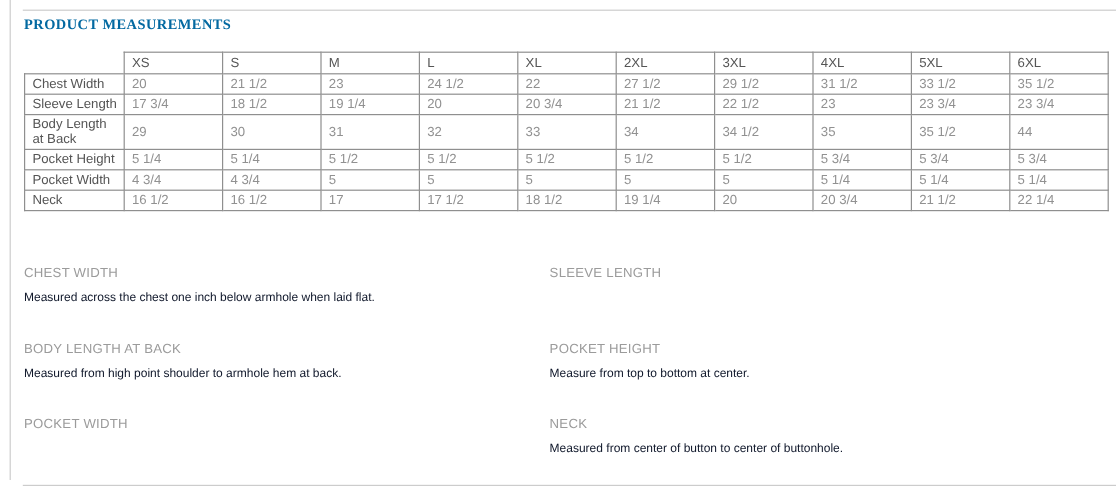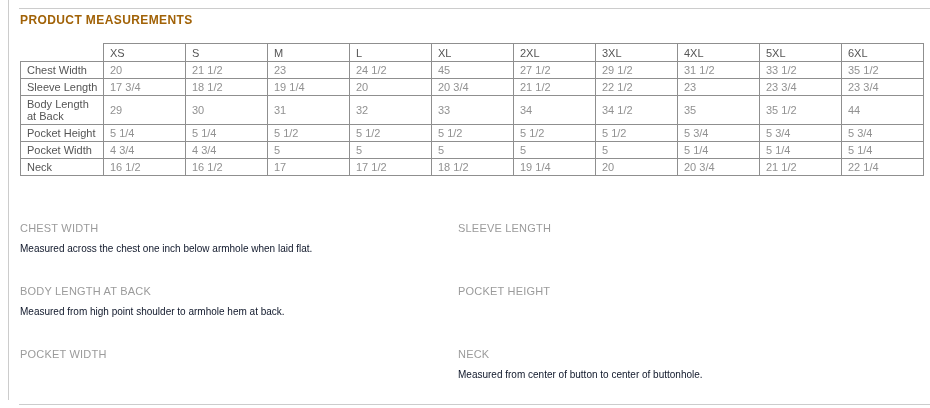--- a/index.html
+++ b/index.html
@@ -25,21 +25,22 @@
     background: #cccccc;
   }
   .rule-top { top: 8px; }
   .rule-bottom { top: 404px; }
   .section-title {
     position: absolute;
     left: 20px; top: 13px;
     font-size: 12px;
     font-weight: bold;
     letter-spacing: 0.4px;
-    color: #a16207;
+    color: #0369a1;
+    font-family: Liberation Serif, serif;
   }
   table.size-chart {
     position: absolute;
     left: 20px; top: 43px;
     border-collapse: collapse;
     table-layout: fixed;
     width: 903px;
     font-size: 11px;
   }
   table.size-chart th, table.size-chart td {
@@ -123,21 +124,21 @@
       <th>6XL</th>
     </tr>
   </thead>
   <tbody>
     <tr>
       <th>Chest Width</th>
       <td>20</td>
       <td>21 1/2</td>
       <td>23</td>
       <td>24 1/2</td>
-      <td>45</td>
+      <td>22</td>
       <td>27 1/2</td>
       <td>29 1/2</td>
       <td>31 1/2</td>
       <td>33 1/2</td>
       <td>35 1/2</td>
     </tr>
     <tr>
       <th>Sleeve Length</th>
       <td>17 3/4</td>
       <td>18 1/2</td>
@@ -212,20 +213,21 @@
   </div>
   <div class="definition">
     <div class="term">SLEEVE LENGTH</div>
   </div>
   <div class="definition">
     <div class="term">BODY LENGTH AT BACK</div>
     <div class="description">Measured from high point shoulder to armhole hem at back.</div>
   </div>
   <div class="definition">
     <div class="term">POCKET HEIGHT</div>
+    <div class="description">Measure from top to bottom at center.</div>
   </div>
   <div class="definition">
     <div class="term">POCKET WIDTH</div>
   </div>
   <div class="definition">
     <div class="term">NECK</div>
     <div class="description">Measured from center of button to center of buttonhole.</div>
   </div>
 </div>
 

